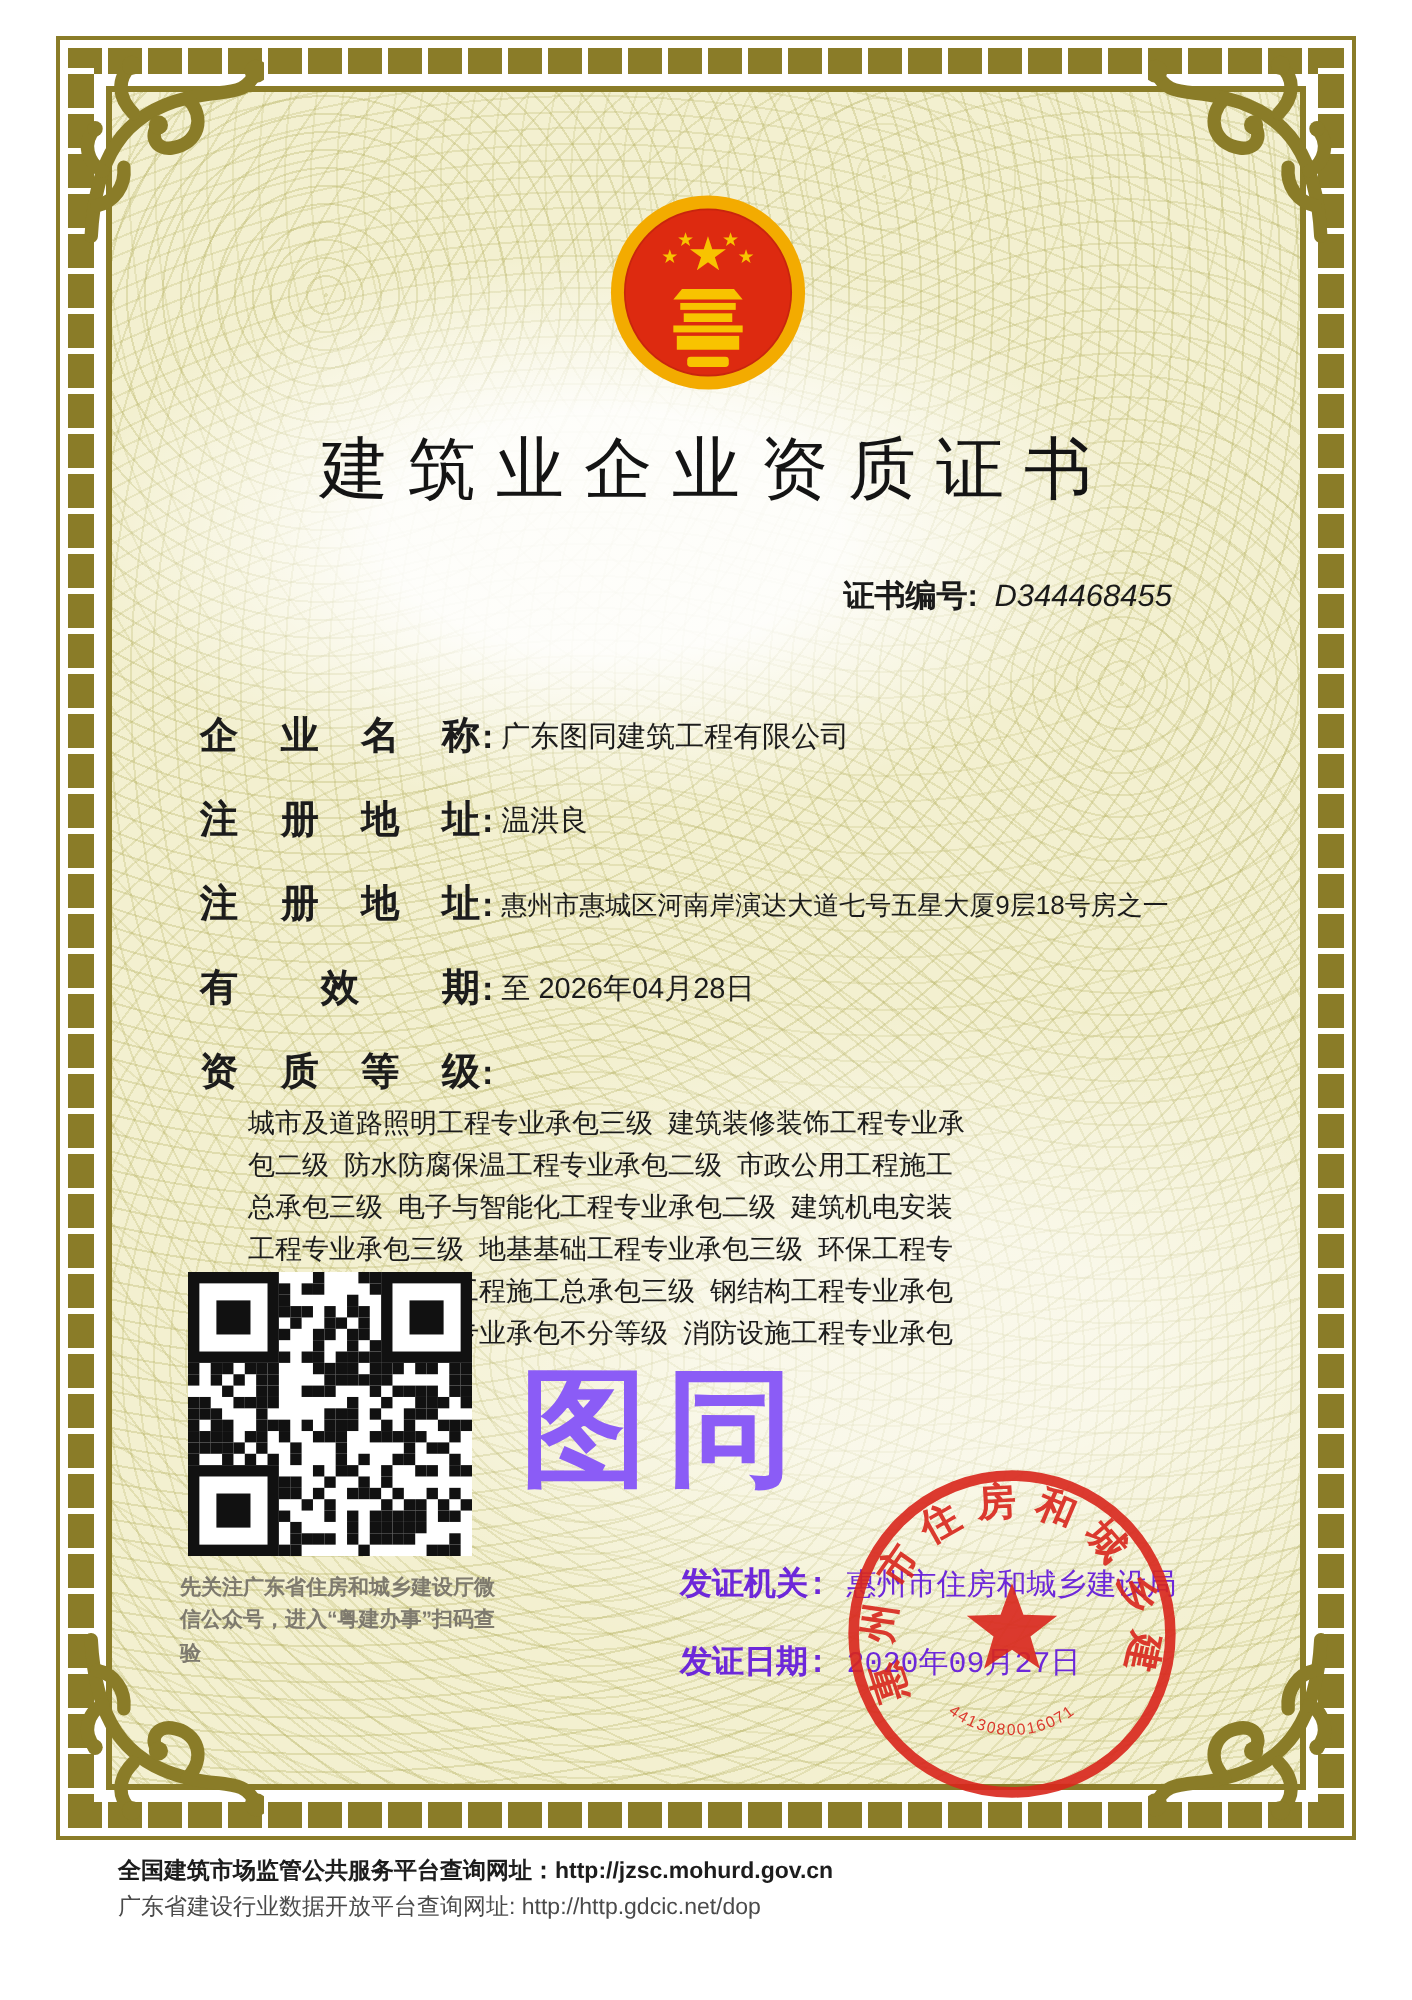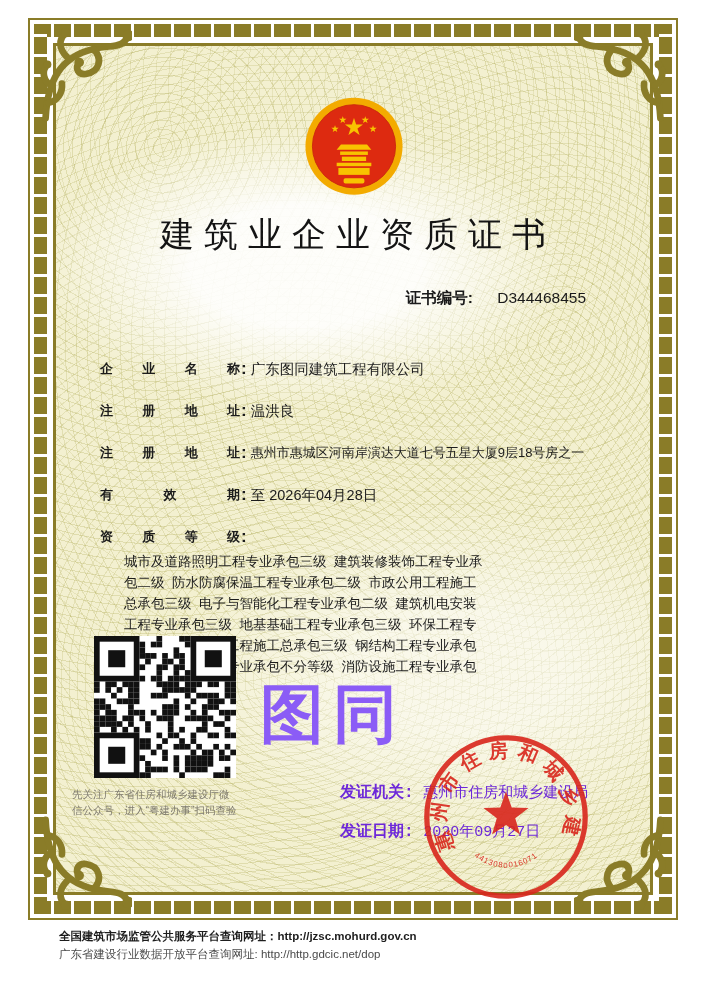--- a/index.html
+++ b/index.html
@@ -42,42 +42,42 @@
   .emblem { position:absolute; left:298px; top:96px; width:112px; height:104px; }
   .emblem svg { width:100%; height:100%; }
 
   
   .title {
     position:absolute; top:212px; left:0; width:100%; text-align:center;
     font-size:34px; font-weight:400; color:#141414; letter-spacing:10px; text-indent:10px;
   }
   .cert-no { position:absolute; top:288px; right:120px; font-size:15.5px; color:#1a1a1a; }
   .cert-no .lbl { font-weight:700; }
-  .cert-no .val { font-weight:400; margin-left:20px; }
+  .cert-no .val { font-weight:400; margin-left:4px;font-style:italic; }
 
   
   .fields { position:absolute; left:100px; top:356px; width:524px; color:#1c1c1c; }
   .f-row { margin-bottom:17px; line-height:25px; }
   .f-label {
-    display:inline-block; width:140px; font-size:13px; font-weight:700;
+    display:inline-block; width:140px; font-size:19px; font-weight:700;
     text-align:justify; text-align-last:justify; vertical-align:top;
   }
   .f-colon { display:inline-block; font-size:17px; font-weight:700; vertical-align:top; margin:0 4px 0 1px; }
   .f-value {
     display:inline-block; width:364px; font-size:14.5px; vertical-align:top;
     white-space:pre-wrap; line-height:22px; padding-top:2px;
   }
   .f-row-addr .f-value { font-size:13px; }
   .f-row-grade .f-value { font-size:13.5px; line-height:21px;margin-left:24px; }
 
   
   .qr { position:absolute; left:94px; top:636px; width:142px; height:142px; background:#fff; }
   .qr-caption {
-    position:absolute; left:72px; top:786px; width:166px;
-    font-size:10.5px; line-height:1.55; color:#7e7a6e;
+    position:absolute; left:90px; top:786px; width:166px;
+    font-size:10.5px; line-height:1.55; color:#7e7a6e;font-weight:bold;
   }
 
   
   .watermark {
     position:absolute; left:260px; top:682px; font-size:64px; font-weight:800;
     color:#8b5cf6; letter-spacing:9px; line-height:1;
   }
 
   
   .issue-row { position:absolute; left:340px; color:#6d28d9; font-size:16px;font-family:Liberation Mono, monospace; }

